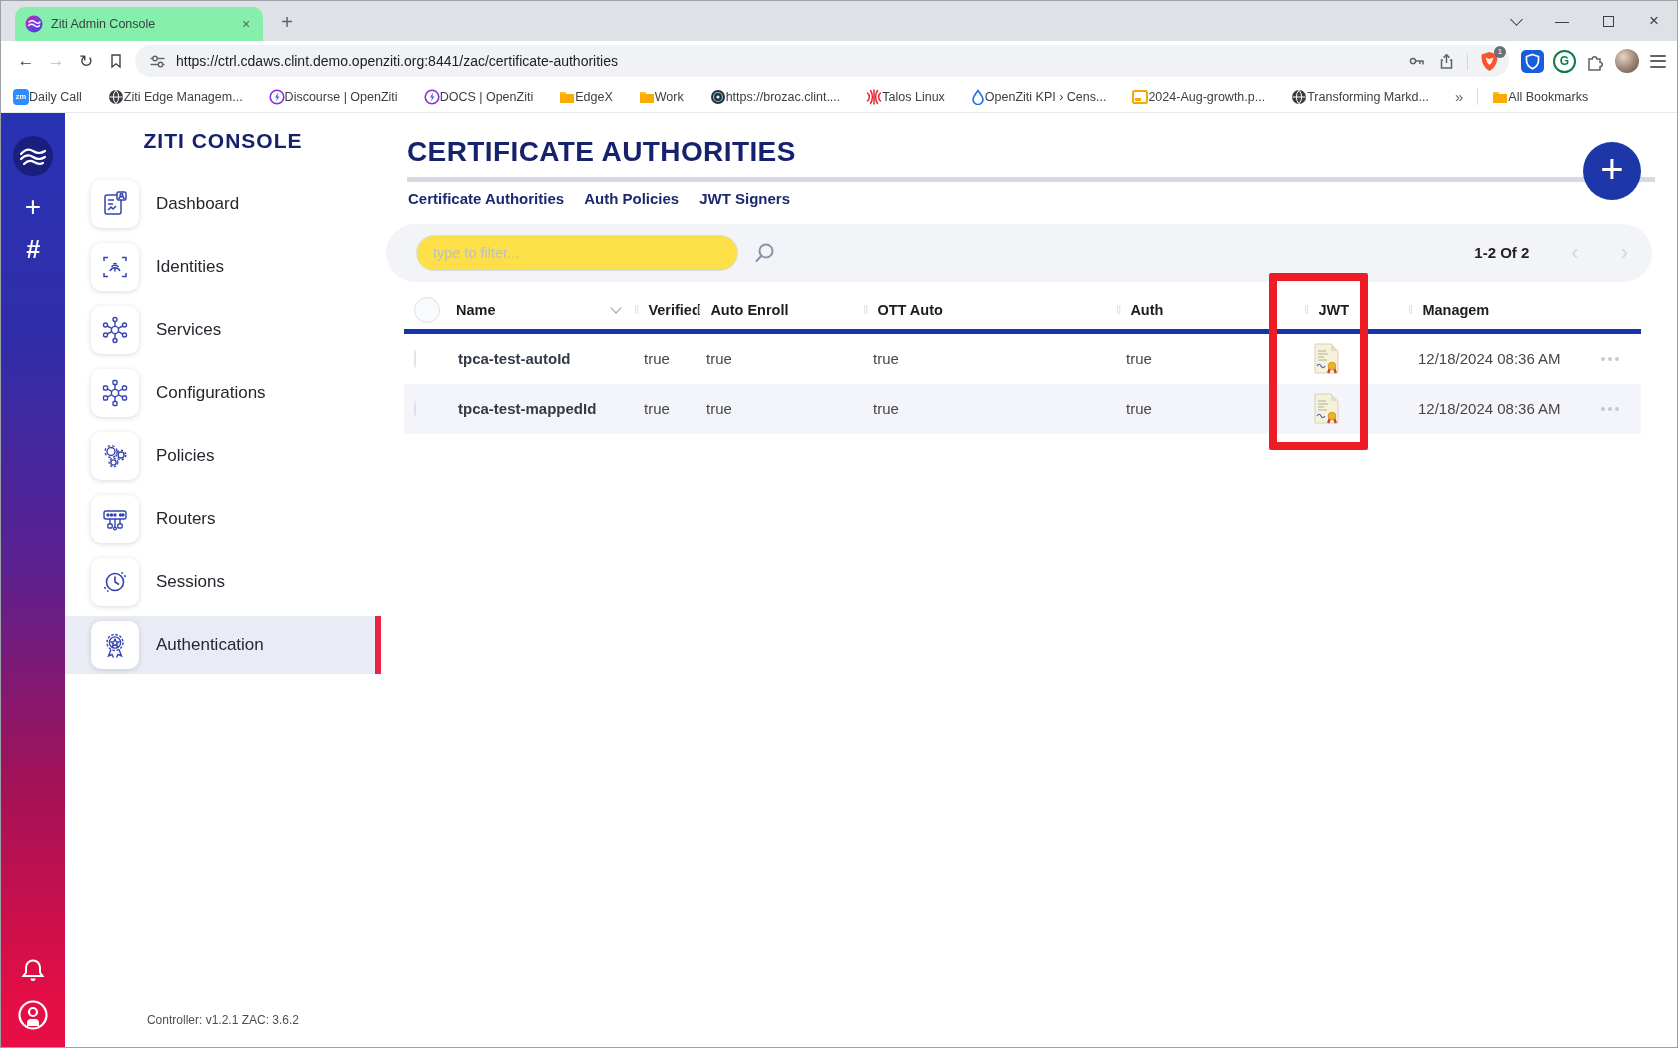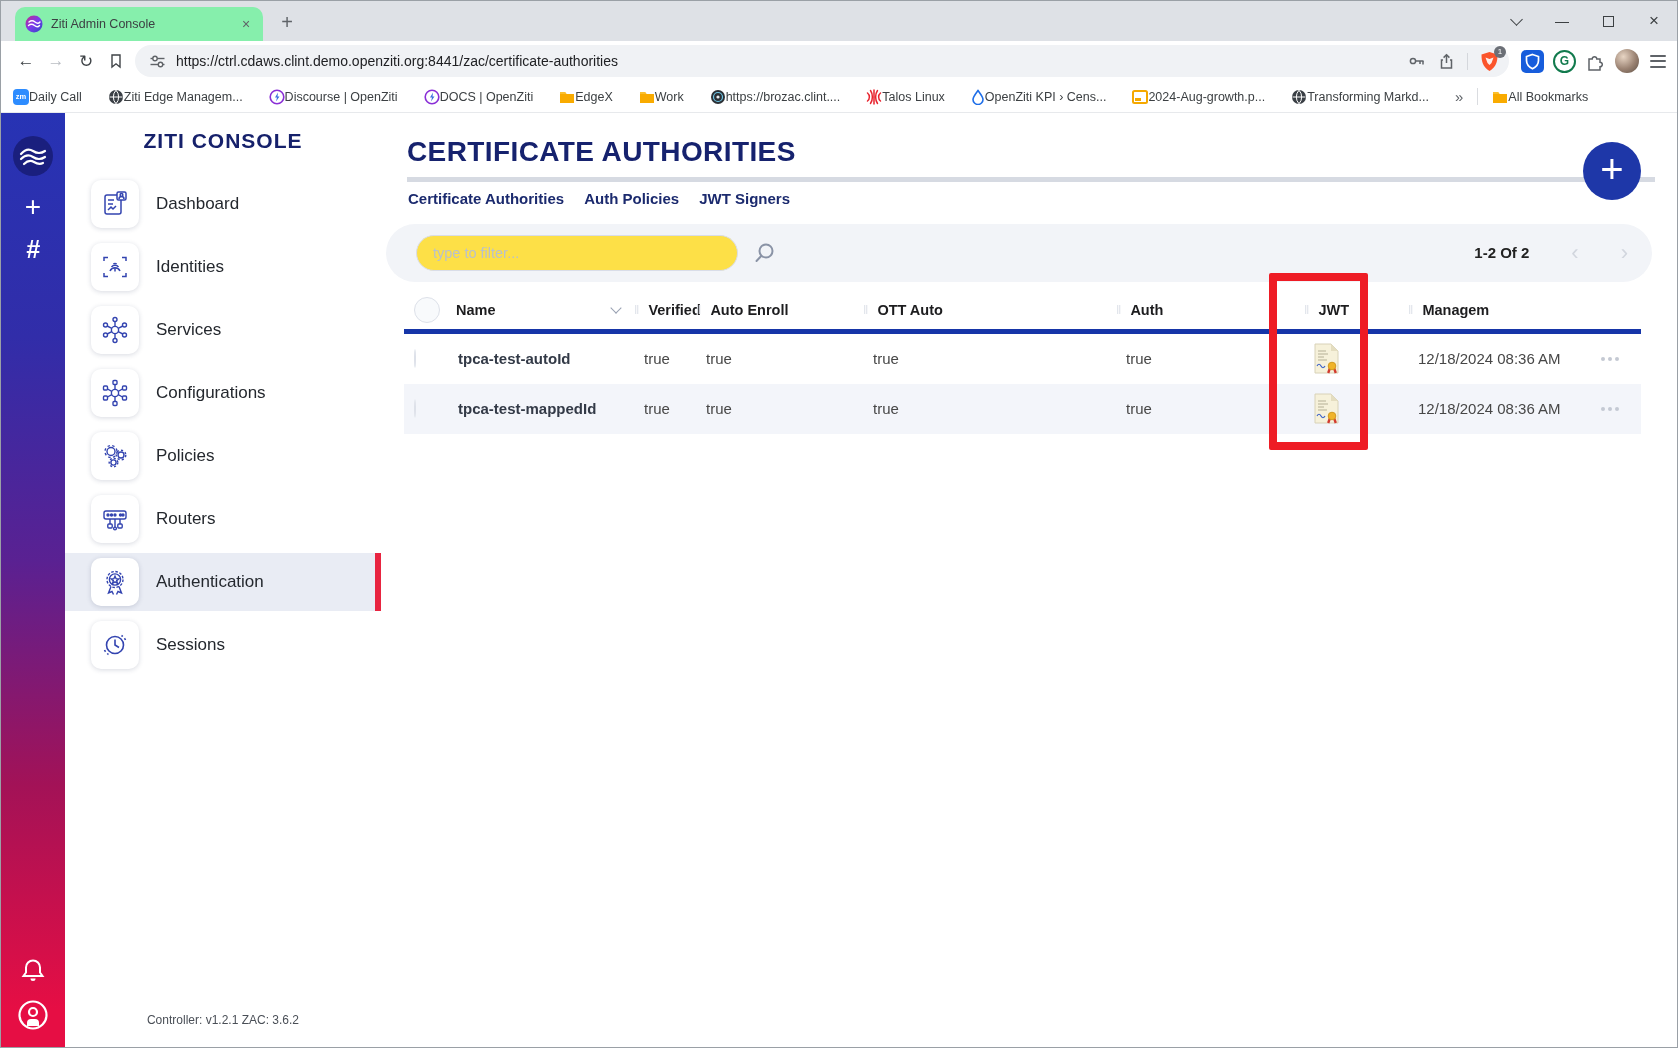--- a/index.html
+++ b/index.html
@@ -443,42 +443,42 @@
                 <line x1="10" y1="15" x2="10" y2="20"></line>
                 <line x1="15" y1="15" x2="15" y2="23"></line>
                 <line x1="20" y1="15" x2="20" y2="20"></line>
                 <rect x="7.8" y="20" width="4.4" height="4" rx="1"></rect>
                 <rect x="17.8" y="20" width="4.4" height="4" rx="1"></rect>
                 <circle cx="15" cy="24.5" r="1.4"></circle>
               </svg>
           </span>
           <span class="sb-label">Routers</span>
         </div>
+        <div class="sb-item">
+          <span class="sb-tile">
+            <svg width="30" height="30" viewBox="0 0 30 30" fill="none" stroke="#3344b0" stroke-width="1.6">
+                <circle cx="15" cy="15" r="8.5"></circle>
+                <path d="M15 9.5 V15 l4 2.5"></path>
+                <path d="M25.5 10 a11.5 11.5 0 0 0 -4 -4.5" stroke-dasharray="2 2.4"></path>
+                <path d="M4.5 20 a11.5 11.5 0 0 0 4 4.5" stroke-dasharray="2 2.4"></path>
+              </svg>
+          </span>
+          <span class="sb-label">Sessions</span>
+        </div>
         <div class="sb-item active">
           <span class="sb-tile">
             <svg width="30" height="30" viewBox="0 0 30 30" fill="none" stroke="#3344b0" stroke-width="1.4">
                 <circle cx="15" cy="12.5" r="8" stroke-dasharray="2.6 1.6"></circle>
                 <circle cx="15" cy="12.5" r="5.6"></circle>
                 <path d="M15 9.2 L16.1 11.7 L18.8 11.9 L16.7 13.6 L17.4 16.3 L15 14.8 L12.6 16.3 L13.3 13.6 L11.2 11.9 L13.9 11.7 Z"></path>
                 <path d="M11 19.5 L8.5 26 L12 24.5 L13.5 27.5 M19 19.5 L21.5 26 L18 24.5 L16.5 27.5"></path>
               </svg>
           </span>
           <span class="sb-label">Authentication</span>
           <span class="redbar"></span>
-        </div>
-        <div class="sb-item">
-          <span class="sb-tile">
-            <svg width="30" height="30" viewBox="0 0 30 30" fill="none" stroke="#3344b0" stroke-width="1.6">
-                <circle cx="15" cy="15" r="8.5"></circle>
-                <path d="M15 9.5 V15 l4 2.5"></path>
-                <path d="M25.5 10 a11.5 11.5 0 0 0 -4 -4.5" stroke-dasharray="2 2.4"></path>
-                <path d="M4.5 20 a11.5 11.5 0 0 0 4 4.5" stroke-dasharray="2 2.4"></path>
-              </svg>
-          </span>
-          <span class="sb-label">Sessions</span>
         </div>
       </nav>
       <div class="sb-footer">Controller: v1.2.1 ZAC: 3.6.2</div>
     </div>
 
     <div class="content">
       <div class="page-title">CERTIFICATE AUTHORITIES</div>
       <div class="title-rule"></div>
       <button class="fab">
         <span class="fab-plus">+</span>

